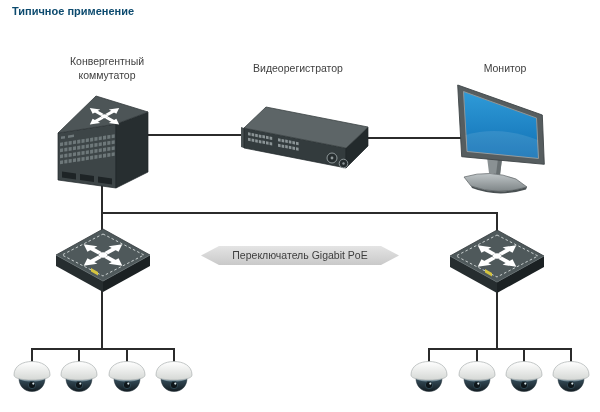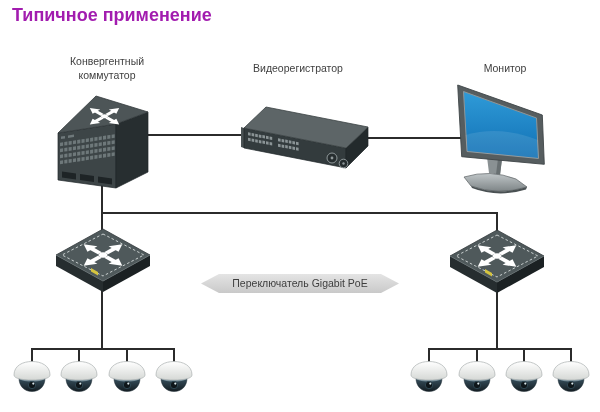--- a/index.html
+++ b/index.html
@@ -3,34 +3,34 @@
 <meta charset="utf-8">
 <style>
   html,body{margin:0;padding:0;}
   #canvas{
     position:relative; width:600px; height:412px; background:#ffffff;
     font-family:"Liberation Sans", sans-serif; overflow:hidden;
   }
   #diagram-svg{position:absolute; left:0; top:0;}
   .page-title{
     position:absolute; left:12px; top:5px;
-    font-size:18px; font-weight:700; color:#a21caf;
+    font-size:11px; font-weight:700; color:#0c4a6e;
   }
   .dev-label{
     position:absolute; font-size:10.5px; color:#3f3f3f;
     text-align:center; line-height:13.5px; white-space:pre-line;
   }
   .lbl-switch{left:42px; top:55px; width:130px;}
   .lbl-nvr{left:233px; top:62px; width:130px;}
   .lbl-monitor{left:440px; top:62px; width:130px;}
   .banner{
     position:absolute; left:201px; width:198px; height:19px;
     background:linear-gradient(180deg,#e4e4e4,#c9c9c9);
     clip-path:polygon(0 50%, 18px 0, calc(100% - 18px) 0, 100% 50%, calc(100% - 18px) 100%, 18px 100%);
-    font-size:10.5px; color:#3e3e3e; text-align:center; line-height:19px;margin-top:28px;
+    font-size:10.5px; color:#3e3e3e; text-align:center; line-height:19px;
   }
   .banner-poe{top:246px;}
   .banner-camera{top:369px;}
 </style>
 </head>
 <body>
 
 <div id="canvas">
 
   <svg id="diagram-svg" width="600" height="412" viewBox="0 0 600 412">

